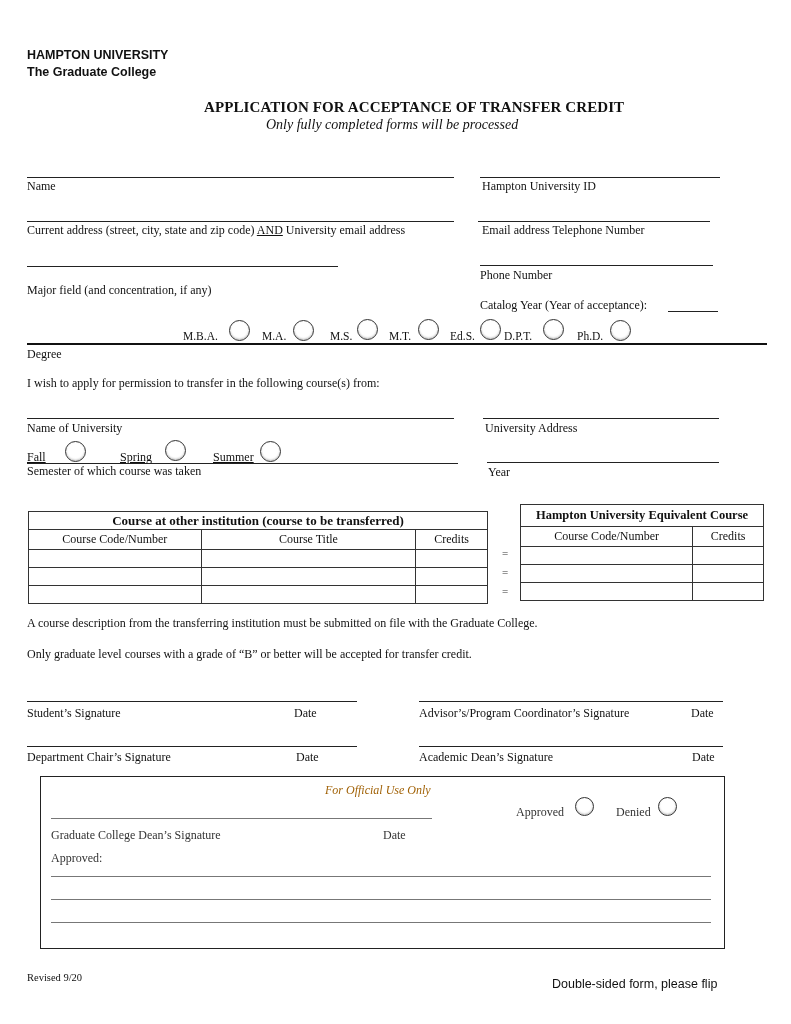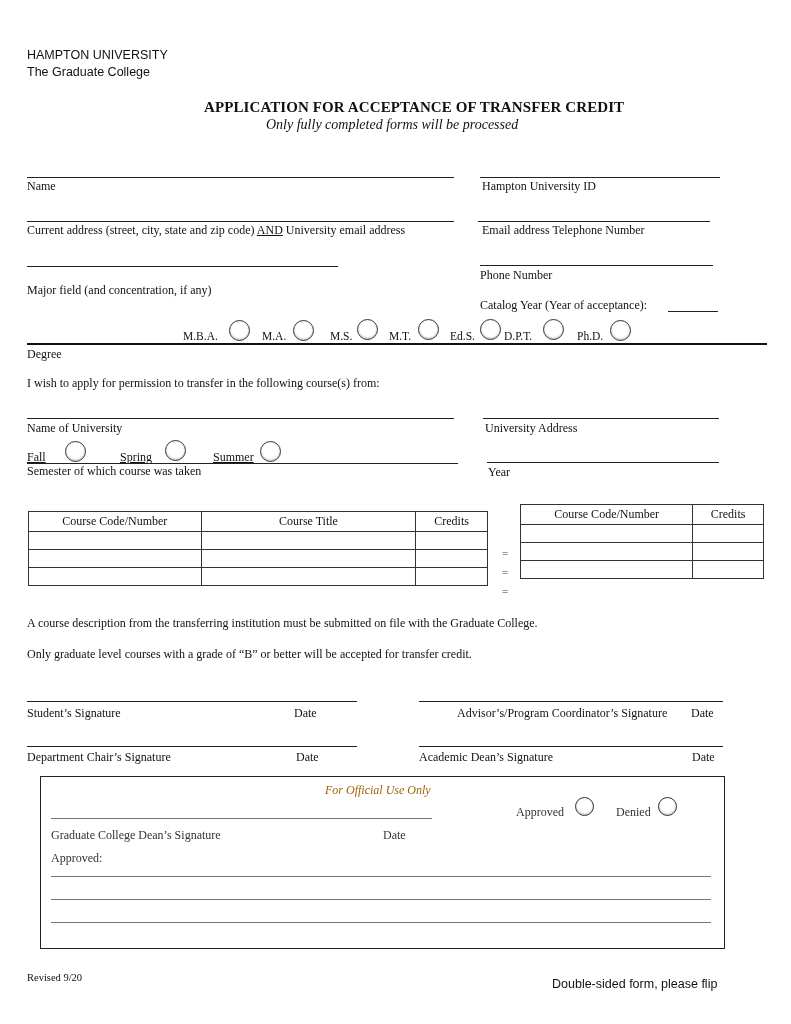--- a/index.html
+++ b/index.html
@@ -1,19 +1,19 @@
 <!DOCTYPE html>
 <html><head>
 <meta charset="utf-8">
 <style>
   * { box-sizing: border-box; margin: 0; padding: 0; }
   html, body { width: 791px; height: 1024px; background: #ffffff; }
   body { position: relative; font-family: "Liberation Serif", serif; color: #111; font-size: 12px; overflow: hidden; }
   .abs { position: absolute; }
-  .sans { font-family: "Liberation Sans", sans-serif; }
+  .sans { font-family: "Liberation Sans", sans-serif; font-weight: bold; }
   .hdr { font-size: 12.5px; line-height: 16px; }
   .title { font-weight: bold; font-size: 15px; letter-spacing: 0.1px; white-space: nowrap; }
   .subtitle { font-style: italic; font-size: 14px; white-space: nowrap; }
   .line { position: absolute; height: 0; border-top: 1.6px solid #222; }
   .thin { border-top: 1px solid #777; }
   .lbl { position: absolute; font-size: 12px; white-space: nowrap; }
   .radio { position: absolute; width: 21px; height: 21px; border: 1.6px solid #333; border-radius: 50%; background: #fff; box-shadow: inset 0 -1px 2px rgba(0,0,0,0.25); cursor: pointer; }
   .radio.sm { width: 19px; height: 19px; }
   .deglbl { position: absolute; font-size: 11.5px; white-space: nowrap; }
   table.grid { position: absolute; border-collapse: collapse; font-size: 12px; }
@@ -80,20 +80,23 @@
 <div class="radio" style="left:165px; top:440px;"></div>
 <div class="lbl" style="left:213px; top:450px; text-decoration:underline;">Summer</div>
 <div class="radio" style="left:260px; top:441px;"></div>
 <div class="line" style="left:27px; top:463px; width:431px; border-top-width:1.3px;"></div>
 <div class="lbl" style="left:27px; top:464px;">Semester of which course was taken</div>
 <div class="line" style="left:487px; top:462px; width:232px;"></div>
 <div class="lbl" style="left:488px; top:465px;">Year</div>
 
 <table class="grid" style="left:28px; top:511px; width:460px;">
   <tbody>
+      <tr>
+        <th class="cap" colspan="3">Course at other institution (course to be transferred)</th>
+      </tr>
   <tr>
     <th class="col" style="width:173px;">Course Code/Number</th>
     <th class="col" style="width:215px;">Course Title</th>
     <th class="col" style="width:72px;">Credits</th>
   </tr>
   <tr>
     <td></td>
     <td></td>
     <td></td>
   </tr>
@@ -109,20 +112,23 @@
   </tr>
 </tbody>
   </table>
 
 <div class="eq" style="left:502px; top:547px;">=</div>
 <div class="eq" style="left:502px; top:566px;">=</div>
 <div class="eq" style="left:502px; top:585px;">=</div>
 
 <table class="grid" style="left:520px; top:504px; width:244px;">
   <tbody>
+      <tr>
+        <th class="cap" colspan="2" style="height:22px; font-size:12.5px;">Hampton University Equivalent Course</th>
+      </tr>
   <tr>
     <th class="col" style="width:173px;">Course Code/Number</th>
     <th class="col" style="width:71px;">Credits</th>
   </tr>
   <tr>
     <td></td>
     <td></td>
   </tr>
   <tr>
     <td></td>
@@ -135,21 +141,21 @@
 </tbody>
   </table>
 
 <div class="lbl" style="left:27px; top:616px;">A course description from the transferring institution must be submitted on file with the Graduate College.</div>
 <div class="lbl" style="left:27px; top:647px;">Only graduate level courses with a grade of “B” or better will be accepted for transfer credit.</div>
 
 <div class="line" style="left:27px; top:701px; width:330px;"></div>
 <div class="lbl" style="left:27px; top:706px;">Student’s Signature</div>
 <div class="lbl" style="left:294px; top:706px;">Date</div>
 <div class="line" style="left:419px; top:701px; width:304px;"></div>
-<div class="lbl" style="left:419px; top:706px;margin-left:38px;">Advisor’s/Program Coordinator’s Signature</div>
+<div class="lbl" style="left:419px; top:706px;">Advisor’s/Program Coordinator’s Signature</div>
 <div class="lbl" style="left:691px; top:706px;">Date</div>
 
 <div class="line" style="left:27px; top:746px; width:330px;"></div>
 <div class="lbl" style="left:27px; top:750px;">Department Chair’s Signature</div>
 <div class="lbl" style="left:296px; top:750px;">Date</div>
 <div class="line" style="left:419px; top:746px; width:304px;"></div>
 <div class="lbl" style="left:419px; top:750px;">Academic Dean’s Signature</div>
 <div class="lbl" style="left:692px; top:750px;">Date</div>
 
 <div class="official"></div>

